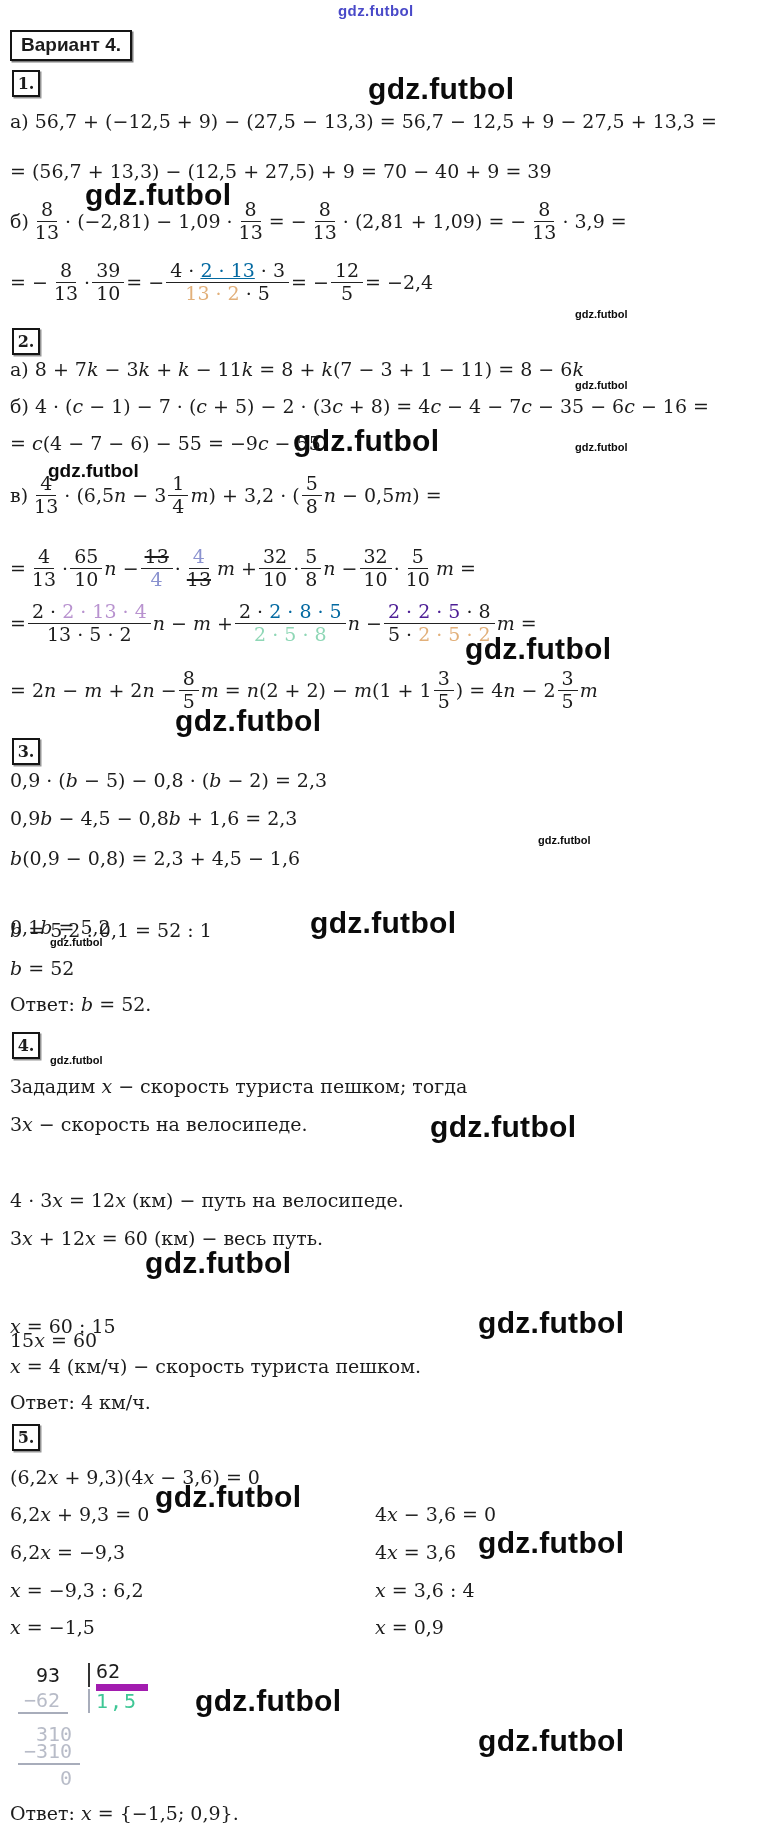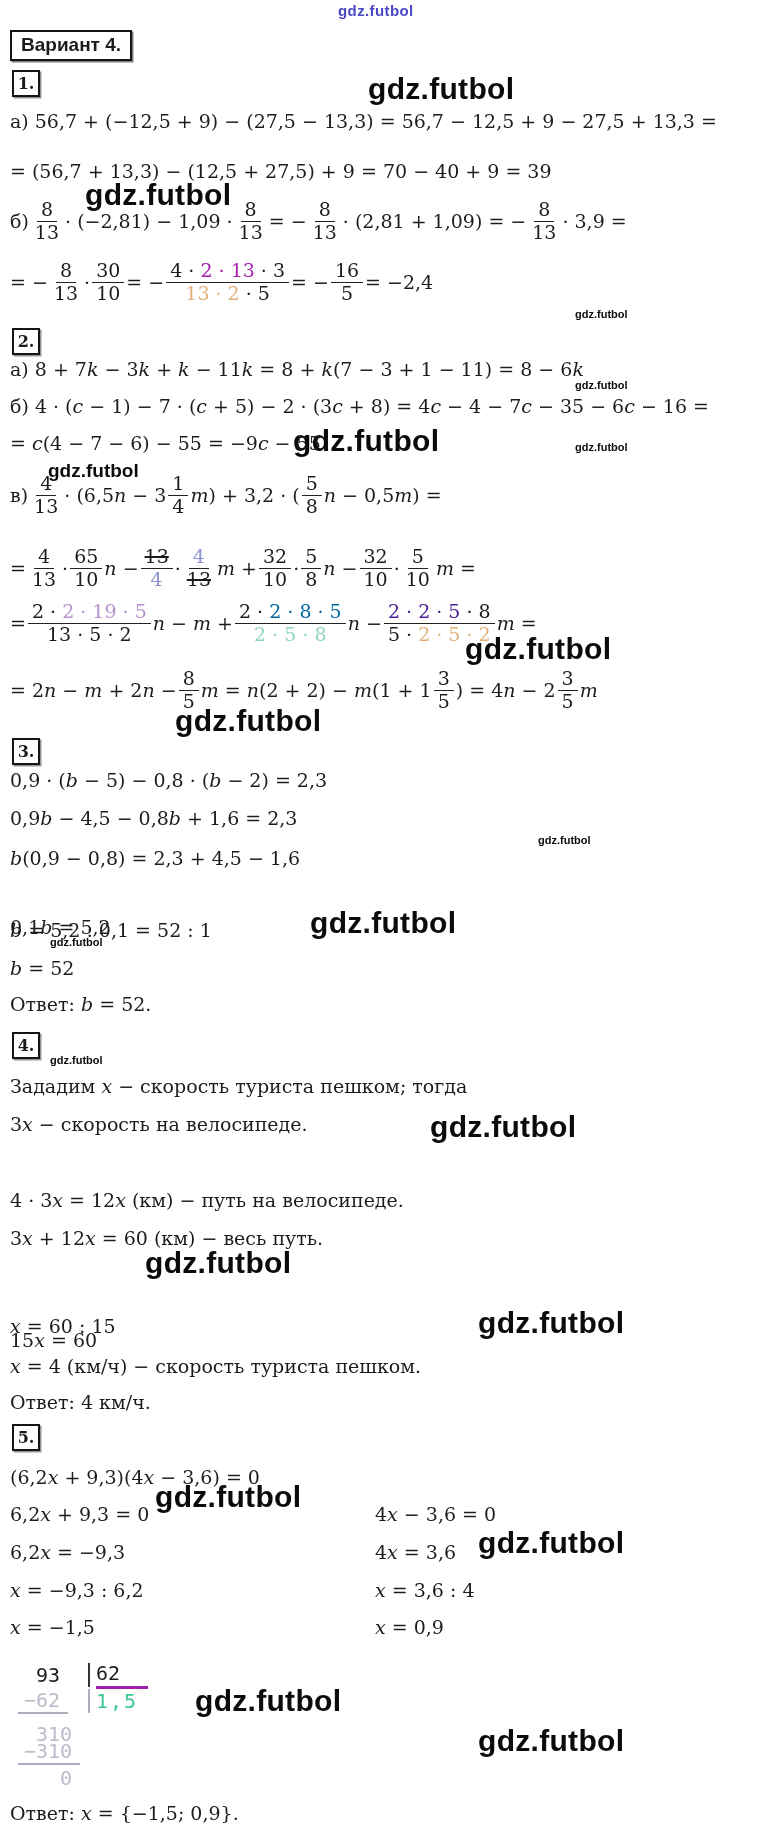--- a/index.html
+++ b/index.html
@@ -33,21 +33,21 @@
   .wm-small{font-size:11px;}
   .wm-blue{font-size:15px;color:#3a3ac4;opacity:.92;letter-spacing:.4px;}
   
   .division{position:absolute;left:18px;top:1662px;width:230px;height:135px;
             font-family:"DejaVu Sans Mono",monospace;font-size:20px;}
   .drow{position:absolute;left:0;width:100%;height:26px;display:flex;align-items:center;}
   .dl{display:inline-block;white-space:pre;padding-left:6px;}
   .dr{position:absolute;left:78px;white-space:pre;}
   .gray{color:#b8bcc8;}
   .mint{color:#3ec795;letter-spacing:2px;}
-  .ul-black{border-bottom:3px solid #a21caf;padding-right:28px;padding-bottom:1px;}
+  .ul-black{border-bottom:7px solid #a21caf;padding-right:28px;padding-bottom:1px;}
   .ul-gray{border-bottom:2px solid #a8adbb;padding-right:8px;}
   .vbar{position:absolute;left:70px;top:1px;bottom:1px;border-left:2px solid #333;}
   .vbar.g{border-color:#a8adbb;}
 </style>
 </head>
 <body>
 
 <div class="page">
 
   <div class="wm wm-blue" style="left:338px;top:2px">gdz.futbol</div>
@@ -105,31 +105,31 @@
       <span> · 3,9 =</span>
     </div>
   <div class="mline tall" style="top:256px">
       <span>= −</span>
       <span class="fr">
         <span class="nu"><span>8</span></span>
         <span class="de"><span>13</span></span>
       </span>
       <span> · </span>
       <span class="fr">
-        <span class="nu"><span>30</span></span>
+        <span class="nu"><span>39</span></span>
         <span class="de"><span>10</span></span>
       </span>
       <span> = −</span>
       <span class="fr">
-        <span class="nu"><span>4 · </span><span style="color: #a21caf;">2 · 13</span><span> · 3</span></span>
+        <span class="nu"><span>4 · </span><span style="color: #0369a1; text-decoration: underline;">2 · 13</span><span> · 3</span></span>
         <span class="de"><span style="color: rgb(226, 176, 122);">13 · 2</span><span> · 5</span></span>
       </span>
       <span> = −</span>
       <span class="fr">
-        <span class="nu"><span>16</span></span>
+        <span class="nu"><span>12</span></span>
         <span class="de"><span>5</span></span>
       </span>
       <span> = −2,4</span>
     </div>
 
   <div class="nbox" style="left:12px;top:328px">2.</div>
   <div class="mline" style="top:356px">
       <span>а) 8 + 7<i>k</i> − 3<i>k</i> + <i>k</i> − 11<i>k</i> = 8 + <i>k</i>(7 − 3 + 1 − 11) = 8 − 6<i>k</i></span>
     </div>
   <div class="mline" style="top:393px">
@@ -195,21 +195,21 @@
       <span> · </span>
       <span class="fr">
         <span class="nu"><span>5</span></span>
         <span class="de"><span>10</span></span>
       </span>
       <span><i>m</i> =</span>
     </div>
   <div class="mline tall2" style="top:595px">
       <span>= </span>
       <span class="fr">
-        <span class="nu"><span>2 · </span><span style="color: rgb(184, 146, 207);">2 · 19 · 5</span></span>
+        <span class="nu"><span>2 · </span><span style="color: rgb(184, 146, 207);">2 · 13 · 4</span></span>
         <span class="de"><span>13 · 5 · 2</span></span>
       </span>
       <span><i>n</i> − <i>m</i> + </span>
       <span class="fr">
         <span class="nu"><span>2 · </span><span style="color: #0369a1;">2 · 8 · 5</span></span>
         <span class="de"><span style="color: rgb(143, 215, 182); margin-top: 44px;">2 · 5 · 8</span></span>
       </span>
       <span><i>n</i> − </span>
       <span class="fr">
         <span class="nu"><span style="color: #4c1d95;">2 · 2 · 5</span><span> · 8</span></span>

